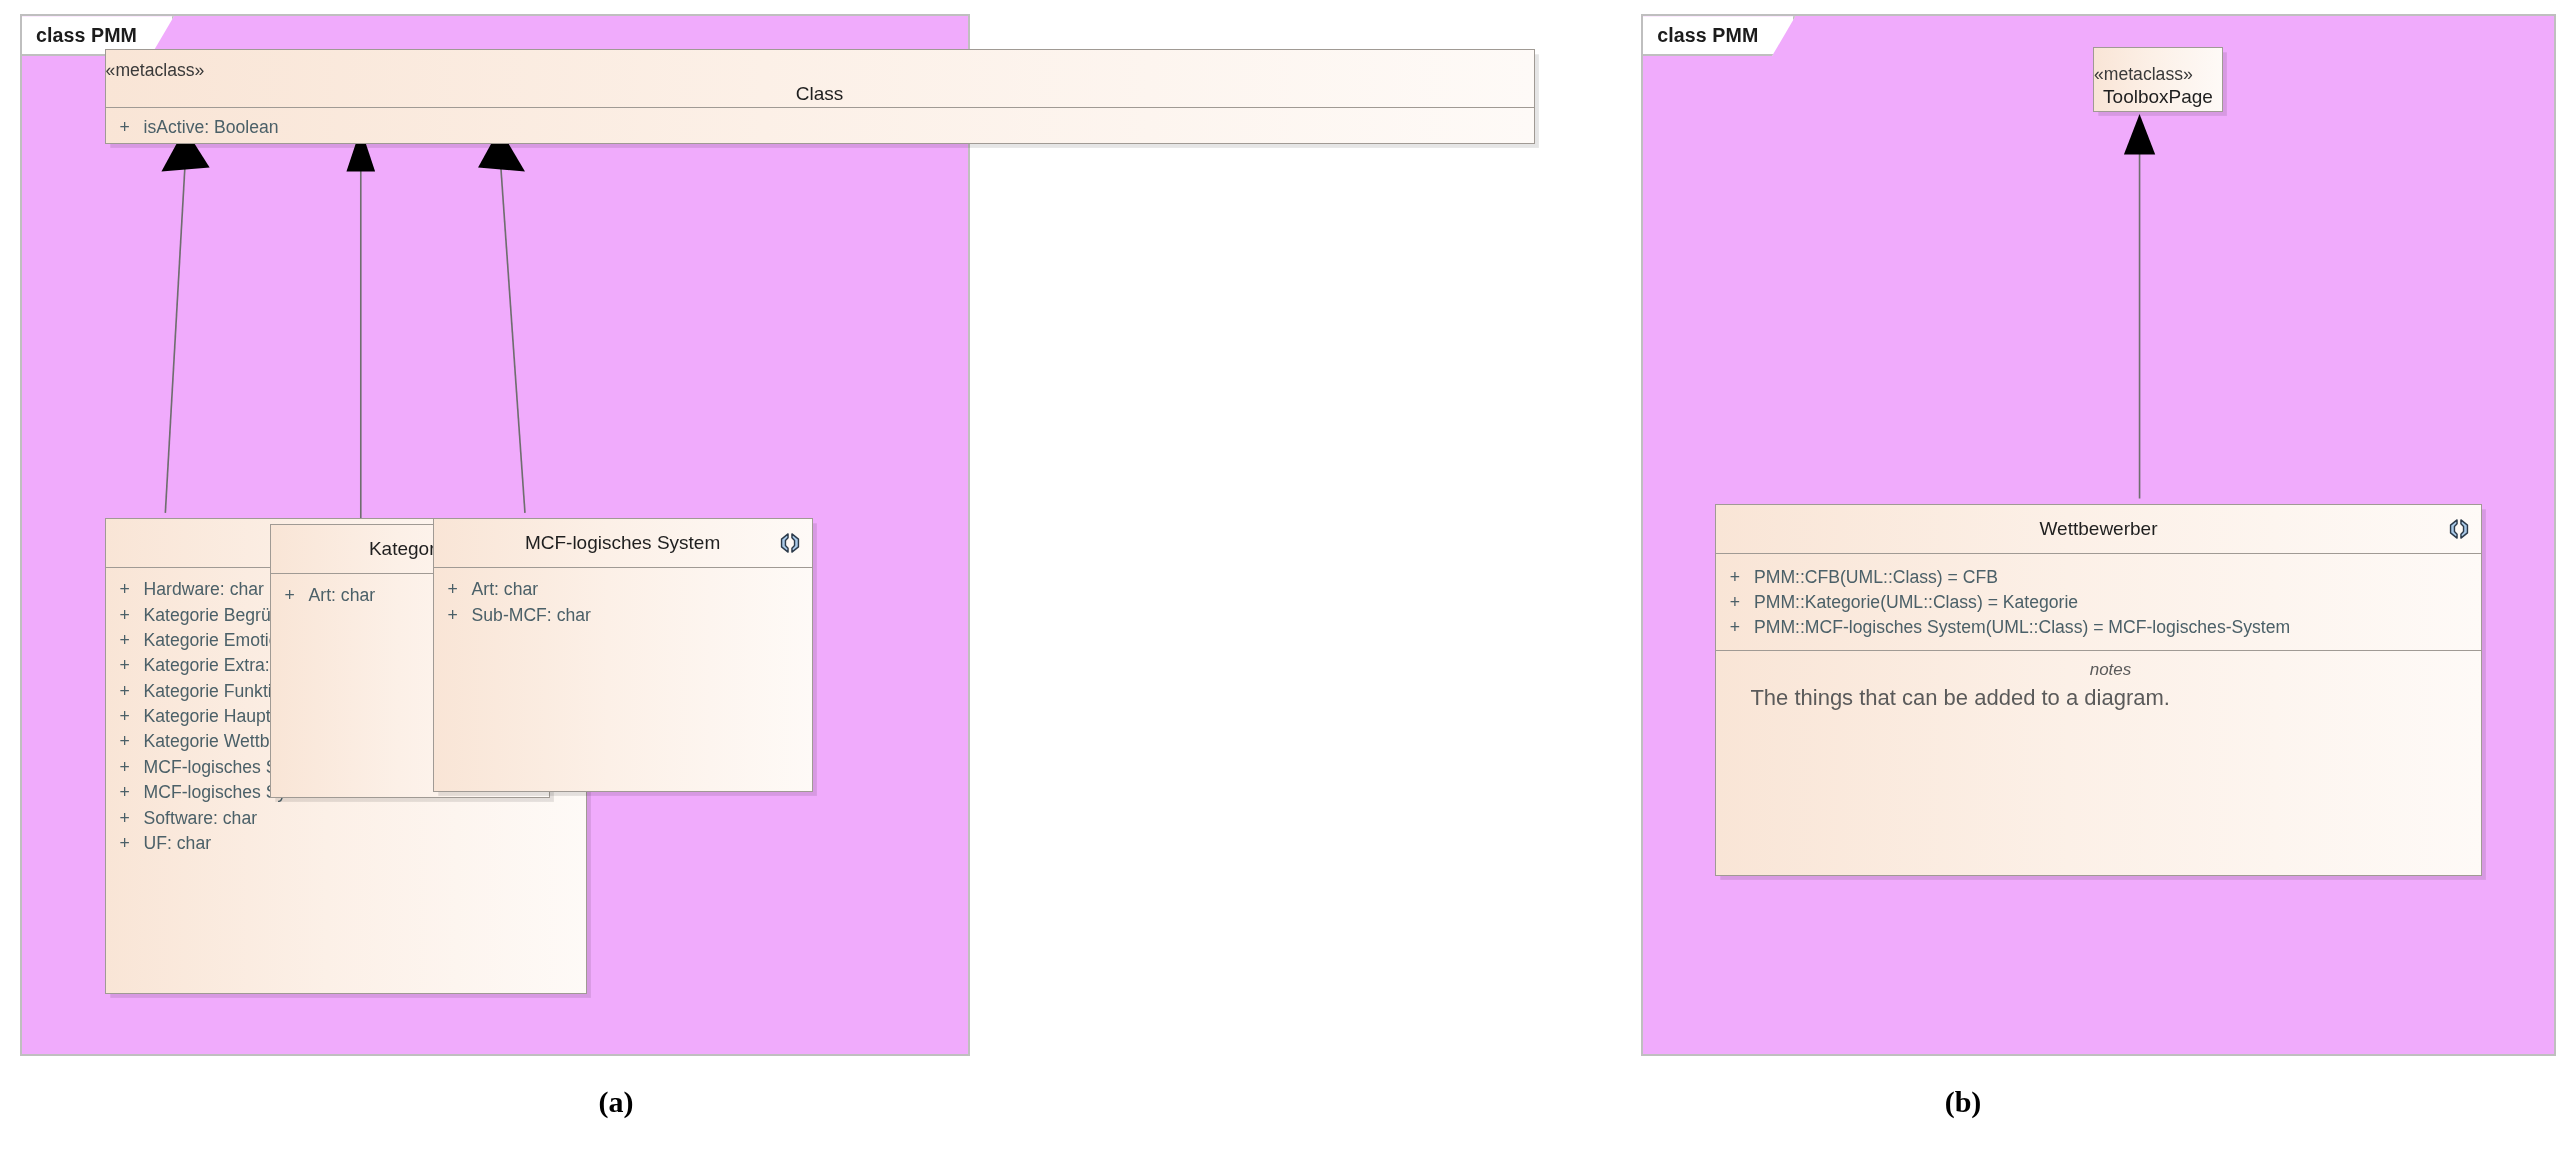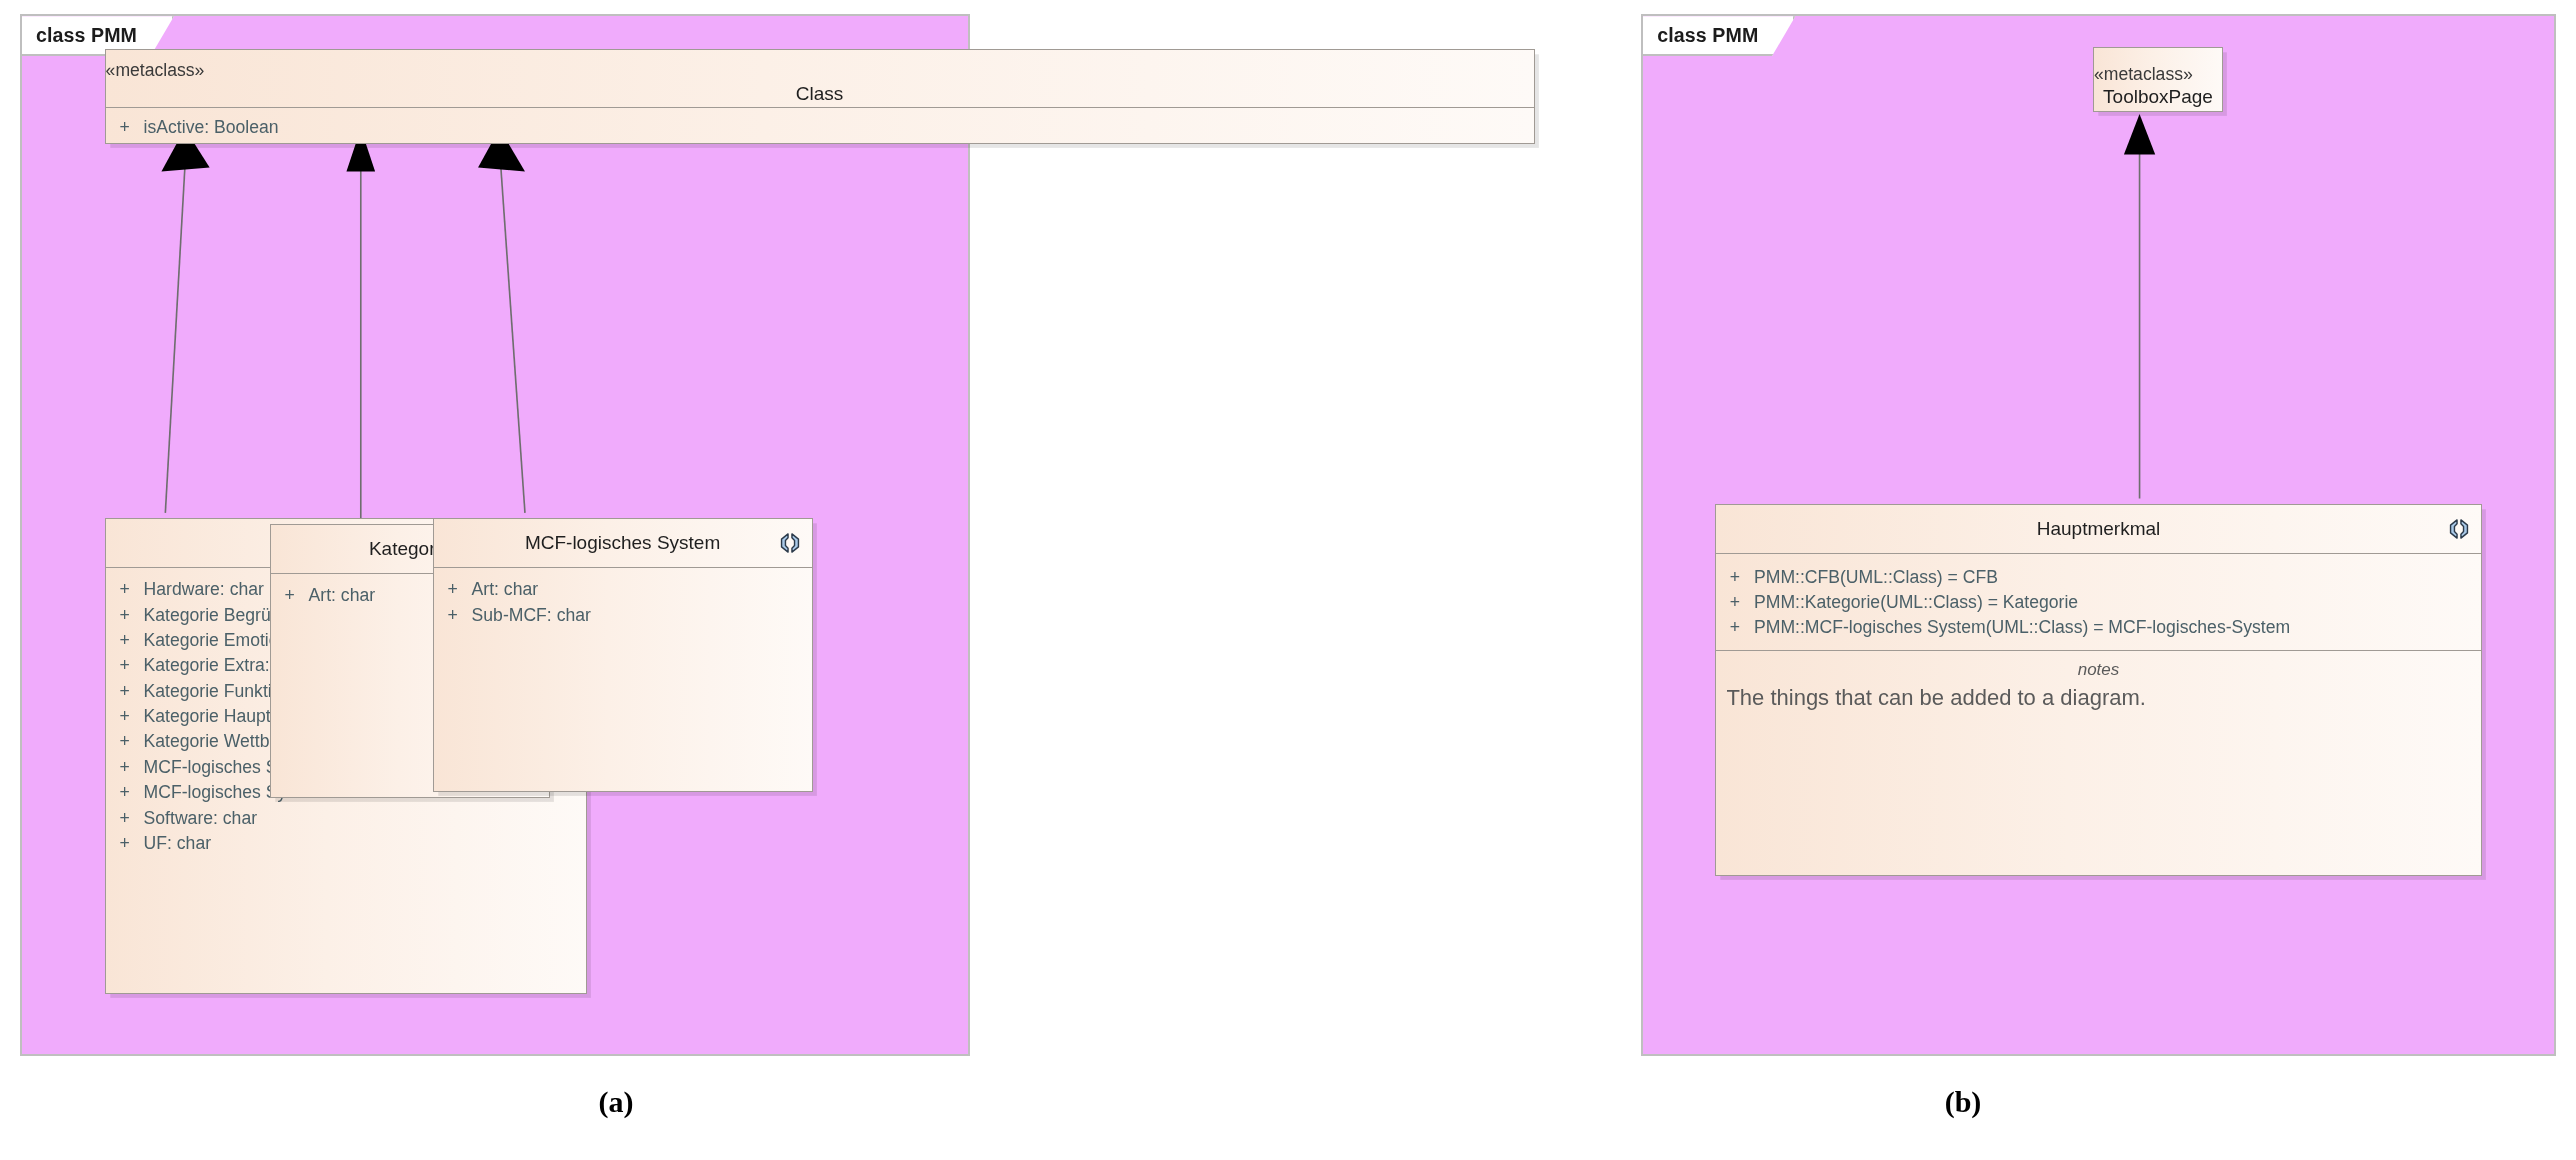--- a/index.html
+++ b/index.html
@@ -277,41 +277,41 @@
 
   <div class="uml-box" style="left:450px; top:31px; width:130px; height:65px;">
     <div class="compartment" style="height:100%; padding-top:14.3px;">
       <div class="stereotype">«metaclass»</div>
       <div class="box-title">ToolboxPage</div>
     </div>
   </div>
 
   <div class="uml-box" style="left:72px; top:488px; width:767px; height:372px;">
     <div class="compartment" style="height:48px;">
-      <div class="box-title" style="padding-top:11.7px;">Hauptmerkmal</div>
+      <div class="box-title" style="padding-top:11.7px;">Wettbewerber</div>
       <svg class="class-icon" viewBox="0 0 40 40">
         <path d="M17 6 L7 14 L7 26 L17 34 L17 28 L13 24 L13 16 L17 12 Z" fill="#a9c9e8" stroke="#2b3a4a" stroke-width="2.2" stroke-linejoin="round"></path>
         <path d="M23 6 L33 14 L33 26 L23 34 L23 28 L27 24 L27 16 L23 12 Z" fill="#a9c9e8" stroke="#2b3a4a" stroke-width="2.2" stroke-linejoin="round"></path>
       </svg>
     </div>
     <div class="compartment attrs" style="padding-top:10.4px; padding-bottom:9px;">
       <div class="attr-row">
         <span class="attr-vis">+</span>
         <span class="attr-text">PMM::CFB(UML::Class) = CFB</span>
       </div>
       <div class="attr-row">
         <span class="attr-vis">+</span>
         <span class="attr-text">PMM::Kategorie(UML::Class) = Kategorie</span>
       </div>
       <div class="attr-row">
         <span class="attr-vis">+</span>
         <span class="attr-text">PMM::MCF-logisches System(UML::Class) = MCF-logisches-System</span>
       </div>
     </div>
-    <div class="compartment" style="flex:1;">
+    <div class="compartment" style="flex:1;padding-left:24px;">
       <div class="notes-label">notes</div>
       <div class="notes-text">The things that can be added to a diagram.</div>
     </div>
   </div>
 
 </div>
 
 <div class="caption" style="left:551px; top:1085px; width:130px;">
   <span>(a)</span>
 </div>

